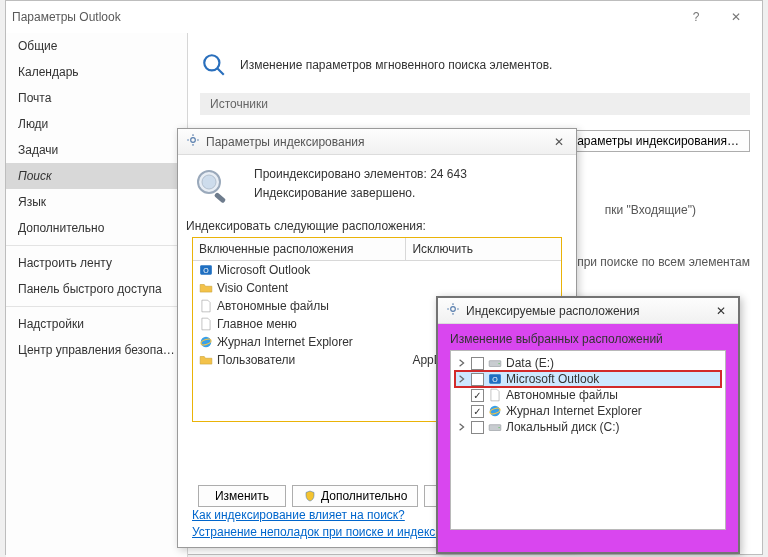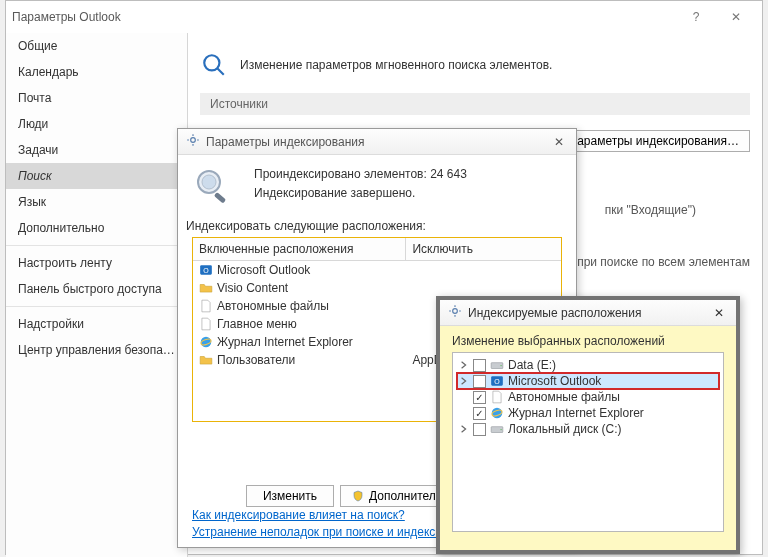--- a/index.html
+++ b/index.html
@@ -145,36 +145,36 @@
   display: flex;
 }
 .win-index .grid .r > div {
   padding: 2px 6px;
   display: flex; align-items: center; gap: 4px;
   white-space: nowrap; overflow: hidden;
 }
 .win-index .buttons {
   position:absolute; left:0; right:0; bottom:40px;
   padding: 0 20px;
-  display:flex; gap:6px;margin-left:48px;
+  display:flex; gap:6px;
 }
 .win-index .links {
   position:absolute; left:0; right:0; bottom:6px;
   padding: 0 14px;
   line-height: 1.4;
 }
 .win-index .links a { color:#0066cc; text-decoration: underline; cursor:pointer;}
 
 
 .win-loc {
   position: absolute;
   left: 436px; top: 296px;
   width: 304px; height: 258px;
-  background: #fef9c3;
-  border: 4px solid #737373;
+  background: #d946ef;
+  border: 2px solid #737373;
   box-shadow: 2px 2px 8px rgba(0,0,0,0.25);
 }
 .win-loc .titlebar3 {
   height: 26px;
   background: linear-gradient(#fdfdfd,#f1f1f1);
   border-bottom: 1px solid #dcdcdc;
   display:flex; align-items:center; padding:0 8px;
 }
 .win-loc .titlebar3 .title { flex:1; }
 .win-loc .titlebar3 .close { cursor:pointer; padding:0 4px;}

